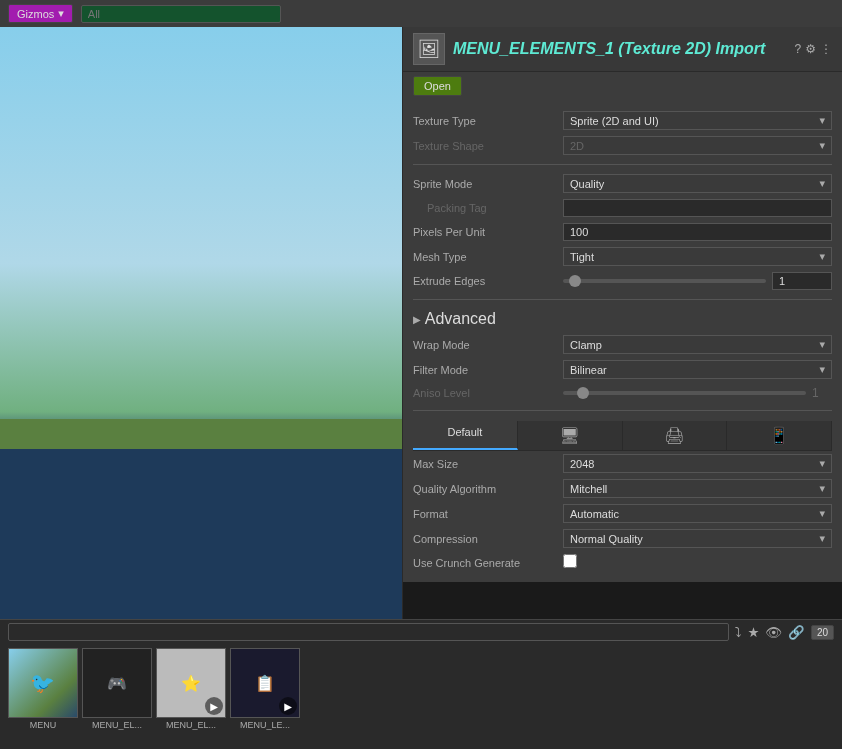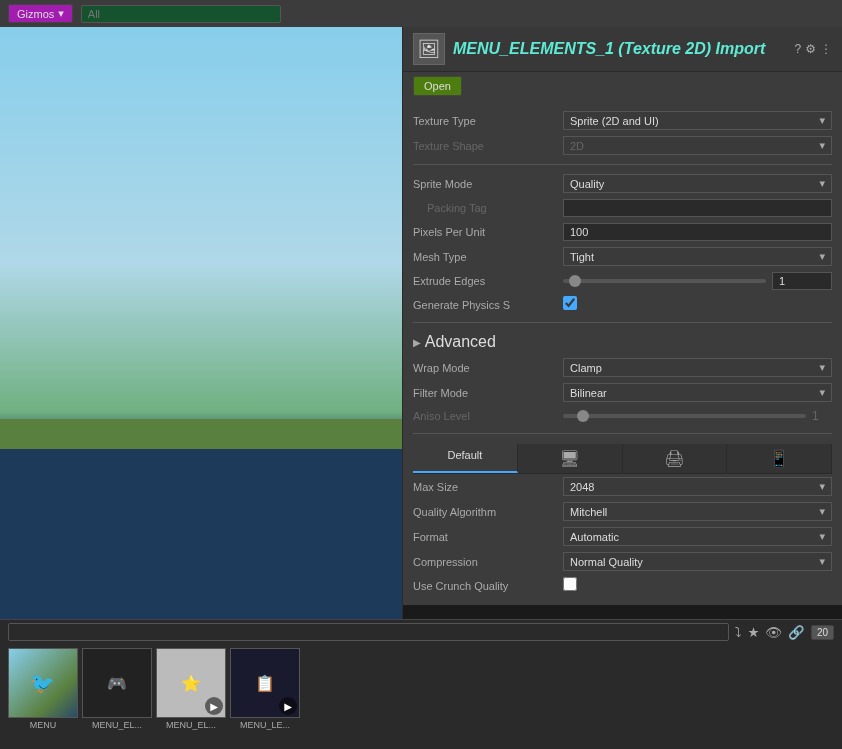--- a/index.html
+++ b/index.html
@@ -175,26 +175,20 @@
       </div>
 
       <div class="insp-row">
         <span class="insp-label">Extrude Edges</span>
         <div class="insp-control slider-row">
           <input type="range" class="slider" min="0" max="32" value="1" style="">
           <input class="text-input-sm" type="text" value="1" style="">
         </div>
       </div>
 
-      <div class="insp-row">
-        <span class="insp-label">Generate Physics S</span>
-        <div class="insp-control">
-          <input type="checkbox" class="checkbox" checked="" style="">
-        </div>
-      </div>
 
 
       <div class="section-divider"></div>
 
       <div class="advanced-header">
         <span class="triangle">▶</span>
         <span style="color:#ddd;font-size:16px;font-weight:500;">Advanced</span>
       </div>
 
       <div class="insp-row">
@@ -276,21 +270,21 @@
         <span class="insp-label">Compression</span>
         <div class="insp-control">
           <div class="dropdown">
             <span>Normal Quality</span>
             <span class="dropdown-arrow">▾</span>
           </div>
         </div>
       </div>
 
       <div class="insp-row">
-        <span class="insp-label">Use Crunch Quality</span>
+        <span class="insp-label">Use Crunch Generate</span>
         <div class="insp-control">
           <input type="checkbox" class="checkbox" style="">
         </div>
       </div>
 
     </div>
 
     <div style="background:#1a1a1a;height:60px;display:flex;align-items:center;justify-content:center;overflow:hidden;">
       
       

